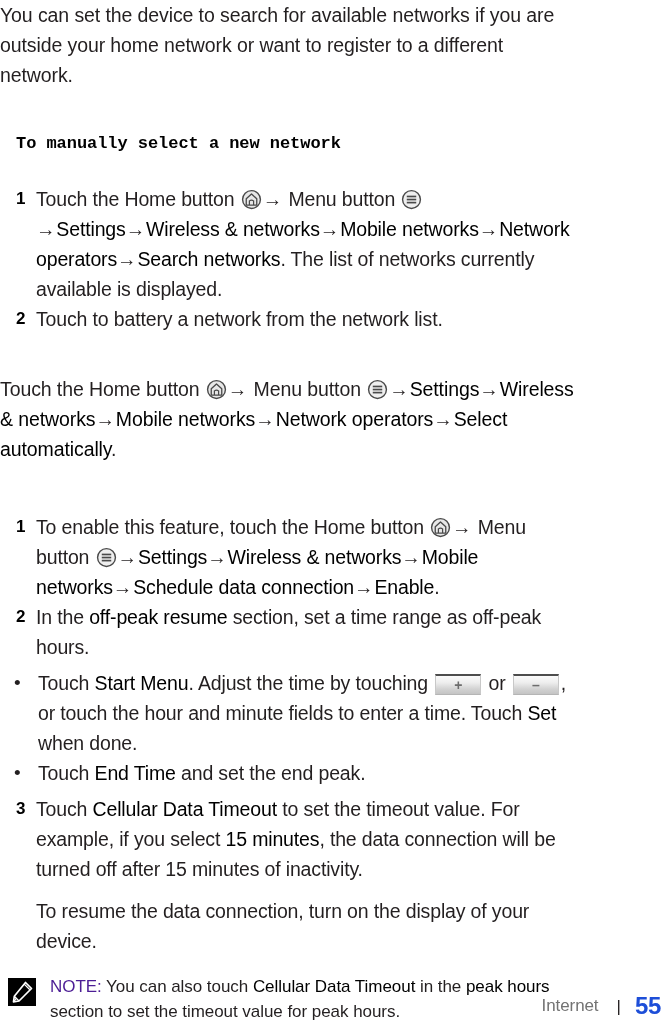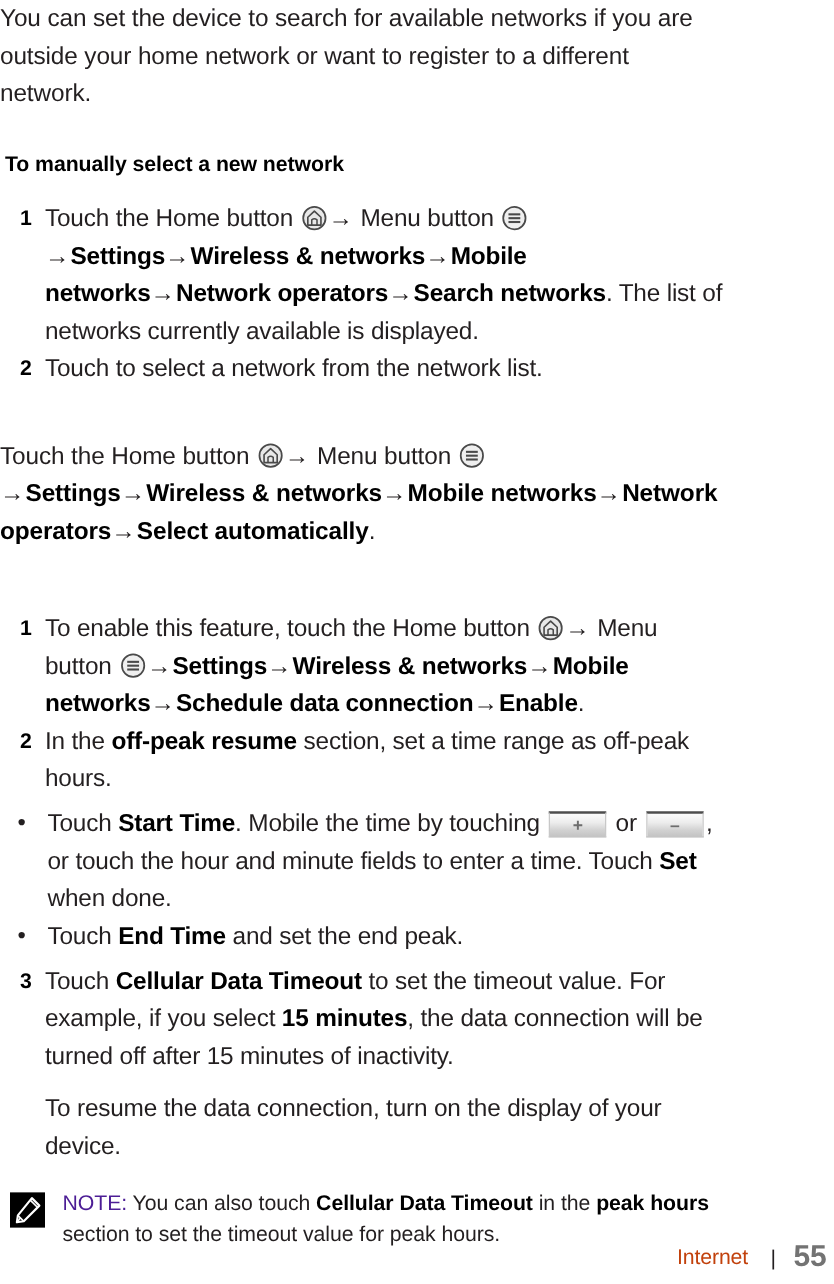--- a/index.html
+++ b/index.html
@@ -36,24 +36,25 @@
   .intro {
     padding: 0 2px 0 0;
   }
 
   .h-sub {
     font-size: 17px;
     font-weight: bold;
     line-height: 24px;
     color: #000000;
     letter-spacing: -0.05px;
-    margin: 4px;
-  }
-
-  b, .b { font-weight: bold; color: #000; }
+    margin: 16px;
+    font-family: Liberation Mono, monospace;
+  }
+
+  b, .b { font-weight: normal; color: #000; }
 
   
   .olist { margin: 0; padding: 0; list-style: none; }
   .oitem {
     display: flex;
     align-items: flex-start;
     margin: 0;
   }
   .onum {
     width: 36px;
@@ -167,33 +168,33 @@
     bottom: 4px;
     width: 667px;
     height: 34px;
     display: flex;
     align-items: center;
     justify-content: flex-end;
     padding-right: 6px;
   }
   .footer-chapter {
     font-size: 17px;
-    color: #c2410c;
+    color: #737373;
     letter-spacing: -0.1px;
   }
   .footer-sep {
     margin: 0 14px 0 18px;
     color: #231f20;
     font-size: 17px;
     line-height: 1;
   }
   .footer-page {
     font-size: 24px;
     font-weight: bold;
-    color: #737373;
+    color: #1d4ed8;
     letter-spacing: -0.3px;
   }
 
   .sp-6  { height: 6px; }
   .sp-10 { height: 10px; }
   .sp-12 { height: 12px; }
   .sp-14 { height: 14px; }
   .sp-18 { height: 18px; }
   .sp-26 { height: 26px; }
 </style>
@@ -222,21 +223,21 @@
               <circle cx="12" cy="12" r="10.5" fill="#efefef"></circle>
               <circle cx="12" cy="12" r="10.2" fill="none" stroke="#4a4a4a" stroke-width="1.6"></circle>
               <rect x="6.6" y="7.6" width="10.8" height="1.9" fill="#4a4a4a"></rect>
               <rect x="6.6" y="11.1" width="10.8" height="1.9" fill="#4a4a4a"></rect>
               <rect x="6.6" y="14.6" width="10.8" height="1.9" fill="#4a4a4a"></rect>
             </svg></span><span class="arrow">→</span><b>Settings</b><span class="arrow">→</span><b>Wireless &amp; networks</b><span class="arrow">→</span><b>Mobile networks</b><span class="arrow">→</span><b>Network operators</b><span class="arrow">→</span><b>Search networks</b><span>. The list of networks currently available is displayed.</span></span>
     </li>
 
     <li class="oitem">
       <span class="onum">2</span>
-      <span class="obody">Touch to select a network from the network list.</span>
+      <span class="obody">Touch to battery a network from the network list.</span>
     </li>
   </ol>
 
   <div class="sp-26"></div>
 
 
   <div class="sp-14"></div>
 
   <p class="para"><span>Touch the Home button </span><span class="ic"><svg viewBox="0 0 24 24">
           <circle cx="12" cy="12" r="10.5" fill="#e8e8e8"></circle>
@@ -281,21 +282,21 @@
       <span class="onum">2</span>
       <span class="obody"><span>In the </span><b>off-peak resume</b><span> section, set a time range as off-peak hours.</span></span>
     </li>
   </ol>
 
   <div class="sp-6"></div>
 
   <ul class="blist">
     <li class="bitem">
       <span class="bdot">•</span>
-      <span class="bbody"><span>Touch </span><b>Start Time</b><span>. Mobile the time by touching </span><span class="key"><i>+</i></span><span> or </span><span class="key"><i>–</i></span><span>, or touch the hour and minute fields to enter a time. Touch </span><b>Set</b><span> when done.</span></span>
+      <span class="bbody"><span>Touch </span><b>Start Menu</b><span>. Adjust the time by touching </span><span class="key"><i>+</i></span><span> or </span><span class="key"><i>–</i></span><span>, or touch the hour and minute fields to enter a time. Touch </span><b>Set</b><span> when done.</span></span>
     </li>
 
     <li class="bitem">
       <span class="bdot">•</span>
       <span class="bbody"><span>Touch </span><b>End Time</b><span> and set the end peak.</span></span>
     </li>
   </ul>
 
   <div class="sp-6"></div>
 

